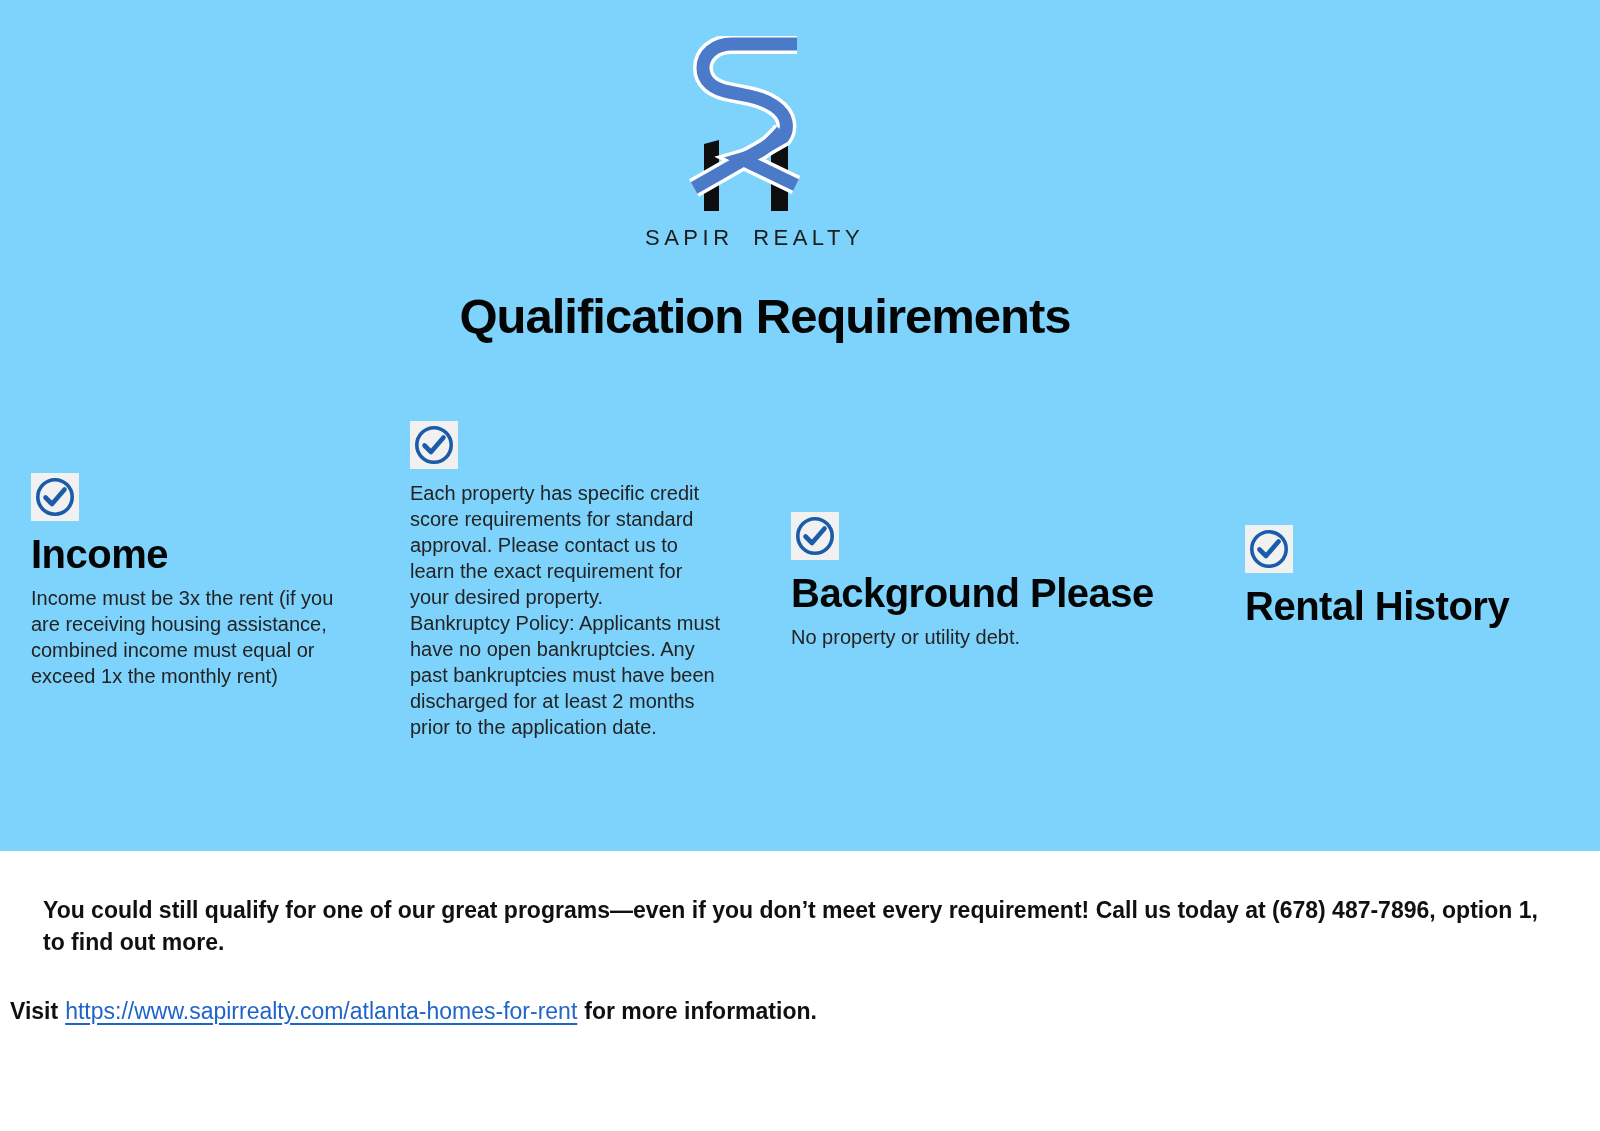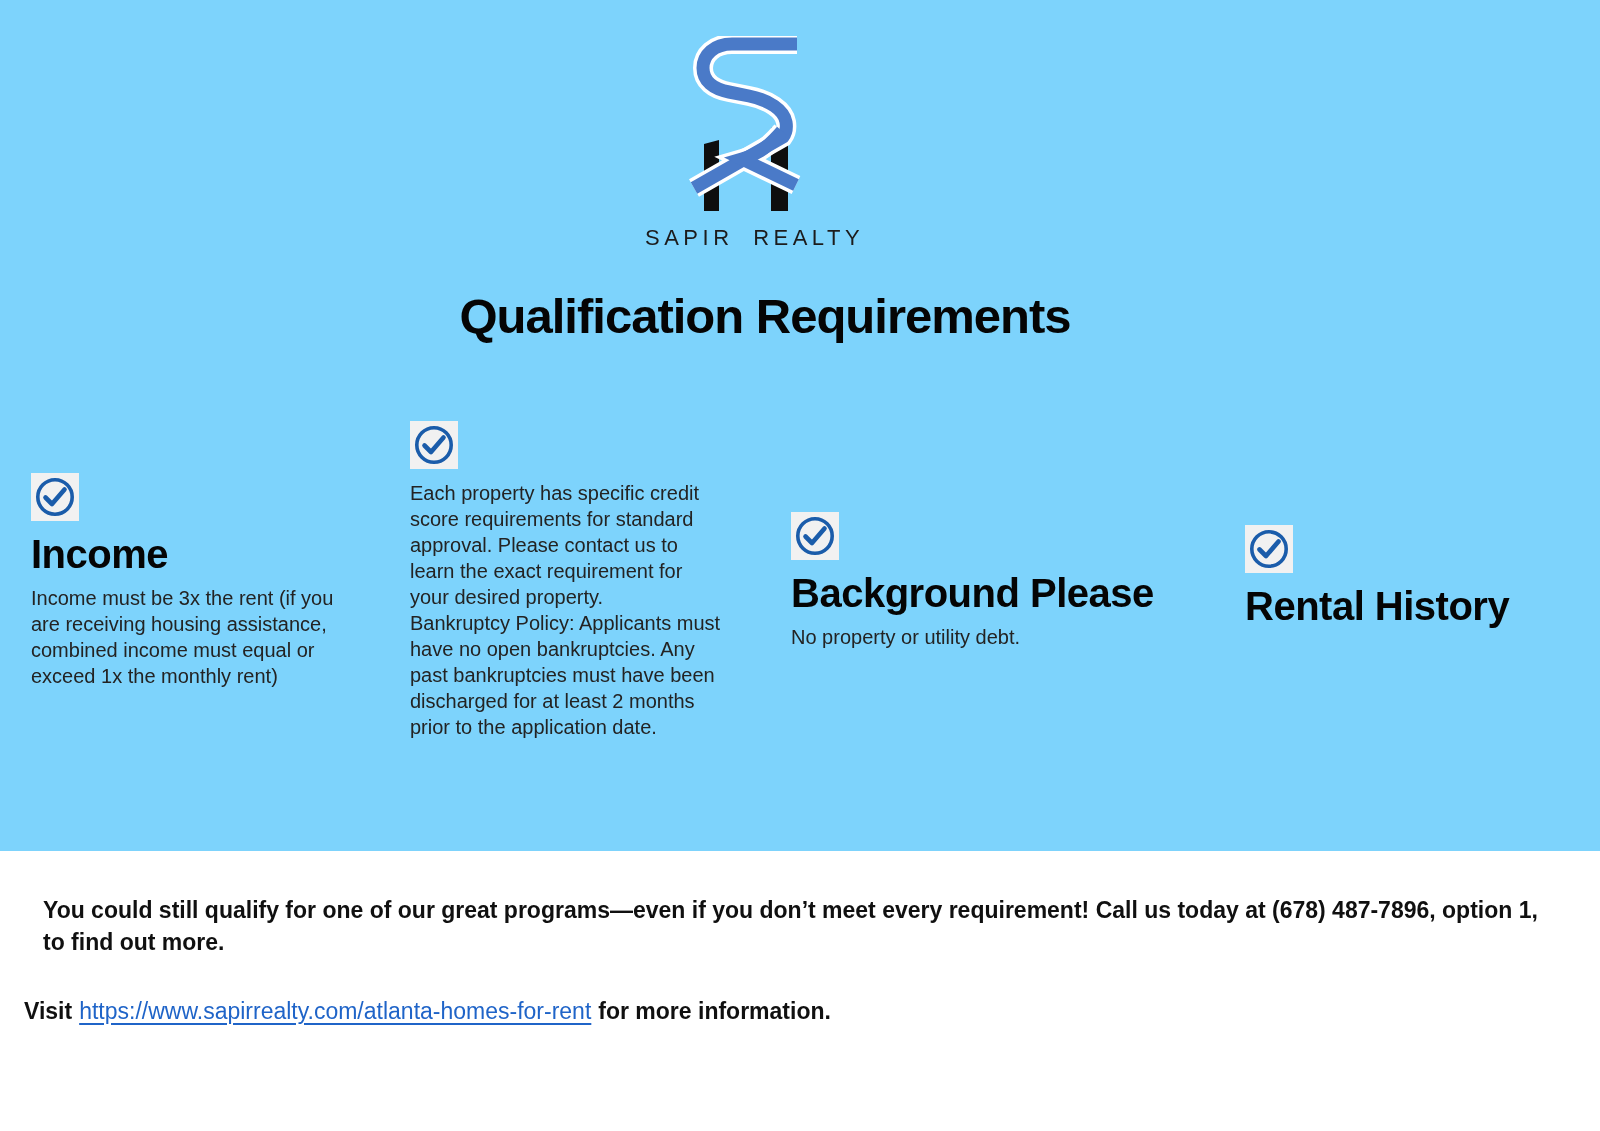--- a/index.html
+++ b/index.html
@@ -44,21 +44,21 @@
   .col h2{font-size:40px;font-weight:700;letter-spacing:-0.5px;line-height:44px;
     margin-bottom:9px;color:var(--heading-text);white-space:nowrap;}
   .col p{font-size:20px;line-height:26px;color:var(--body-text);}
   .col p + p{}
 
   
   .cta{position:absolute;top:864px;left:43px;width:1500px;
     font-size:23px;font-weight:700;line-height:32px;color:#101010;margin-top:30px;}
 
   
-  .footer{position:absolute;top:998px;left:24px;font-size:23px;font-weight:700;
+  .footer{position:absolute;top:998px;left:10px;font-size:23px;font-weight:700;
     color:#101010;white-space:nowrap;}
   .footer .link{color:var(--link-blue);font-weight:400;text-decoration:underline;
     text-underline-offset:4px;margin:0 7px;cursor:pointer;}
 </style>
 </head>
 <body>
 
 <div class="page">
 
   <header class="logo-wrap">

